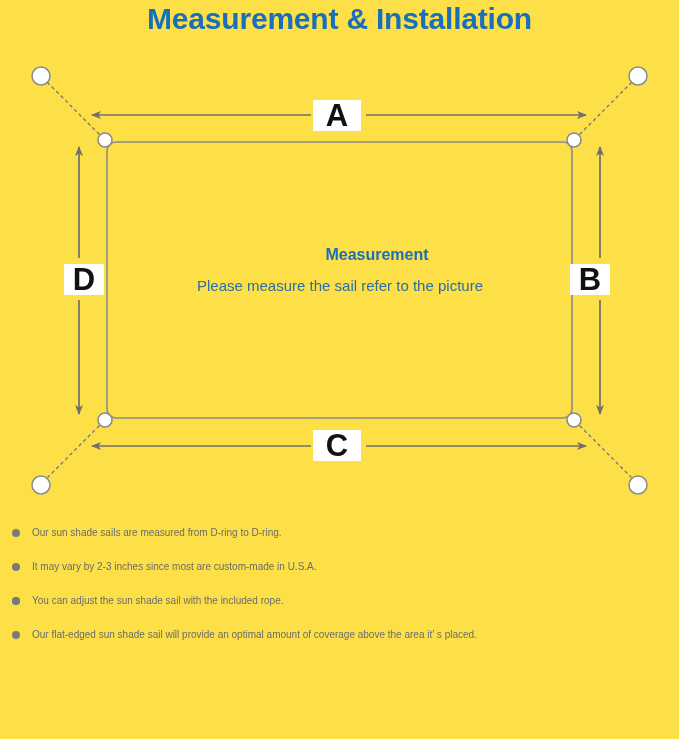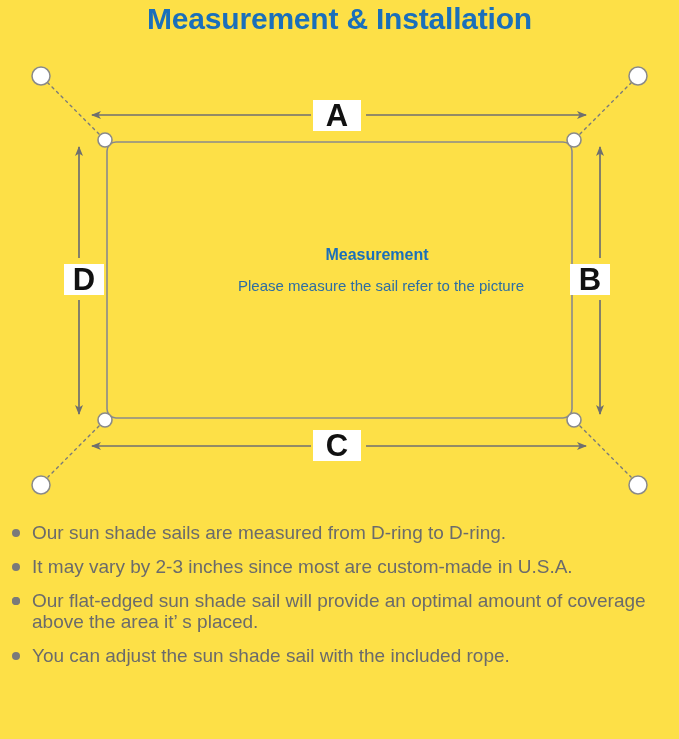--- a/index.html
+++ b/index.html
@@ -80,36 +80,35 @@
   .center-sub {
     position: absolute;
     left: 107px;
     top: 232px;
     width: 466px;
     text-align: center;
     font-size: 15px;
     font-weight: normal;
     color: #2d6ea3;
     line-height: 20px;
-    margin-left: 41px;
   }
 
   
   .notes {
     position: absolute;
     left: 0;
     top: 522px;
     width: 679px;
   }
   .note-item {
     position: relative;
     padding-left: 32px;
     padding-right: 6px;
     margin-bottom: 13px;
-    font-size: 19px;
+    font-size: 10px;
     line-height: 21px;
     color: #6b6b6b;
   }
   .note-bullet {
     position: absolute;
     left: 12px;
     top: 7px;
     width: 8px;
     height: 8px;
     border-radius: 50%;
@@ -183,17 +182,17 @@
     <div class="dim-label" id="dim-d">D</div>
 
     <div class="center-title">Measurement</div>
     <div class="center-sub">Please measure the sail refer to the picture</div>
   </div>
 
   <div class="notes" id="notes-list">
       <div class="note-item"><span class="note-bullet"></span><span>Our sun shade sails are measured from D-ring to D-ring.</span></div>
       <div class="note-item"><span class="note-bullet"></span><span>It may vary by 2-3 inches since most are custom-made in U.S.A.</span></div>
       <div class="note-item"><span class="note-bullet"></span></div>
+      <div class="note-item"><span class="note-bullet"></span><span>You can adjust the sun shade sail with the included rope.</span></div>
       <div class="note-item"><span class="note-bullet"></span><span>Our flat-edged sun shade sail will provide an optimal amount of coverage above the area it’ s placed.</span></div>
-      <div class="note-item"><span class="note-bullet"></span><span>You can adjust the sun shade sail with the included rope.</span></div>
     </div>
 
 </div>
 
 </body></html>

